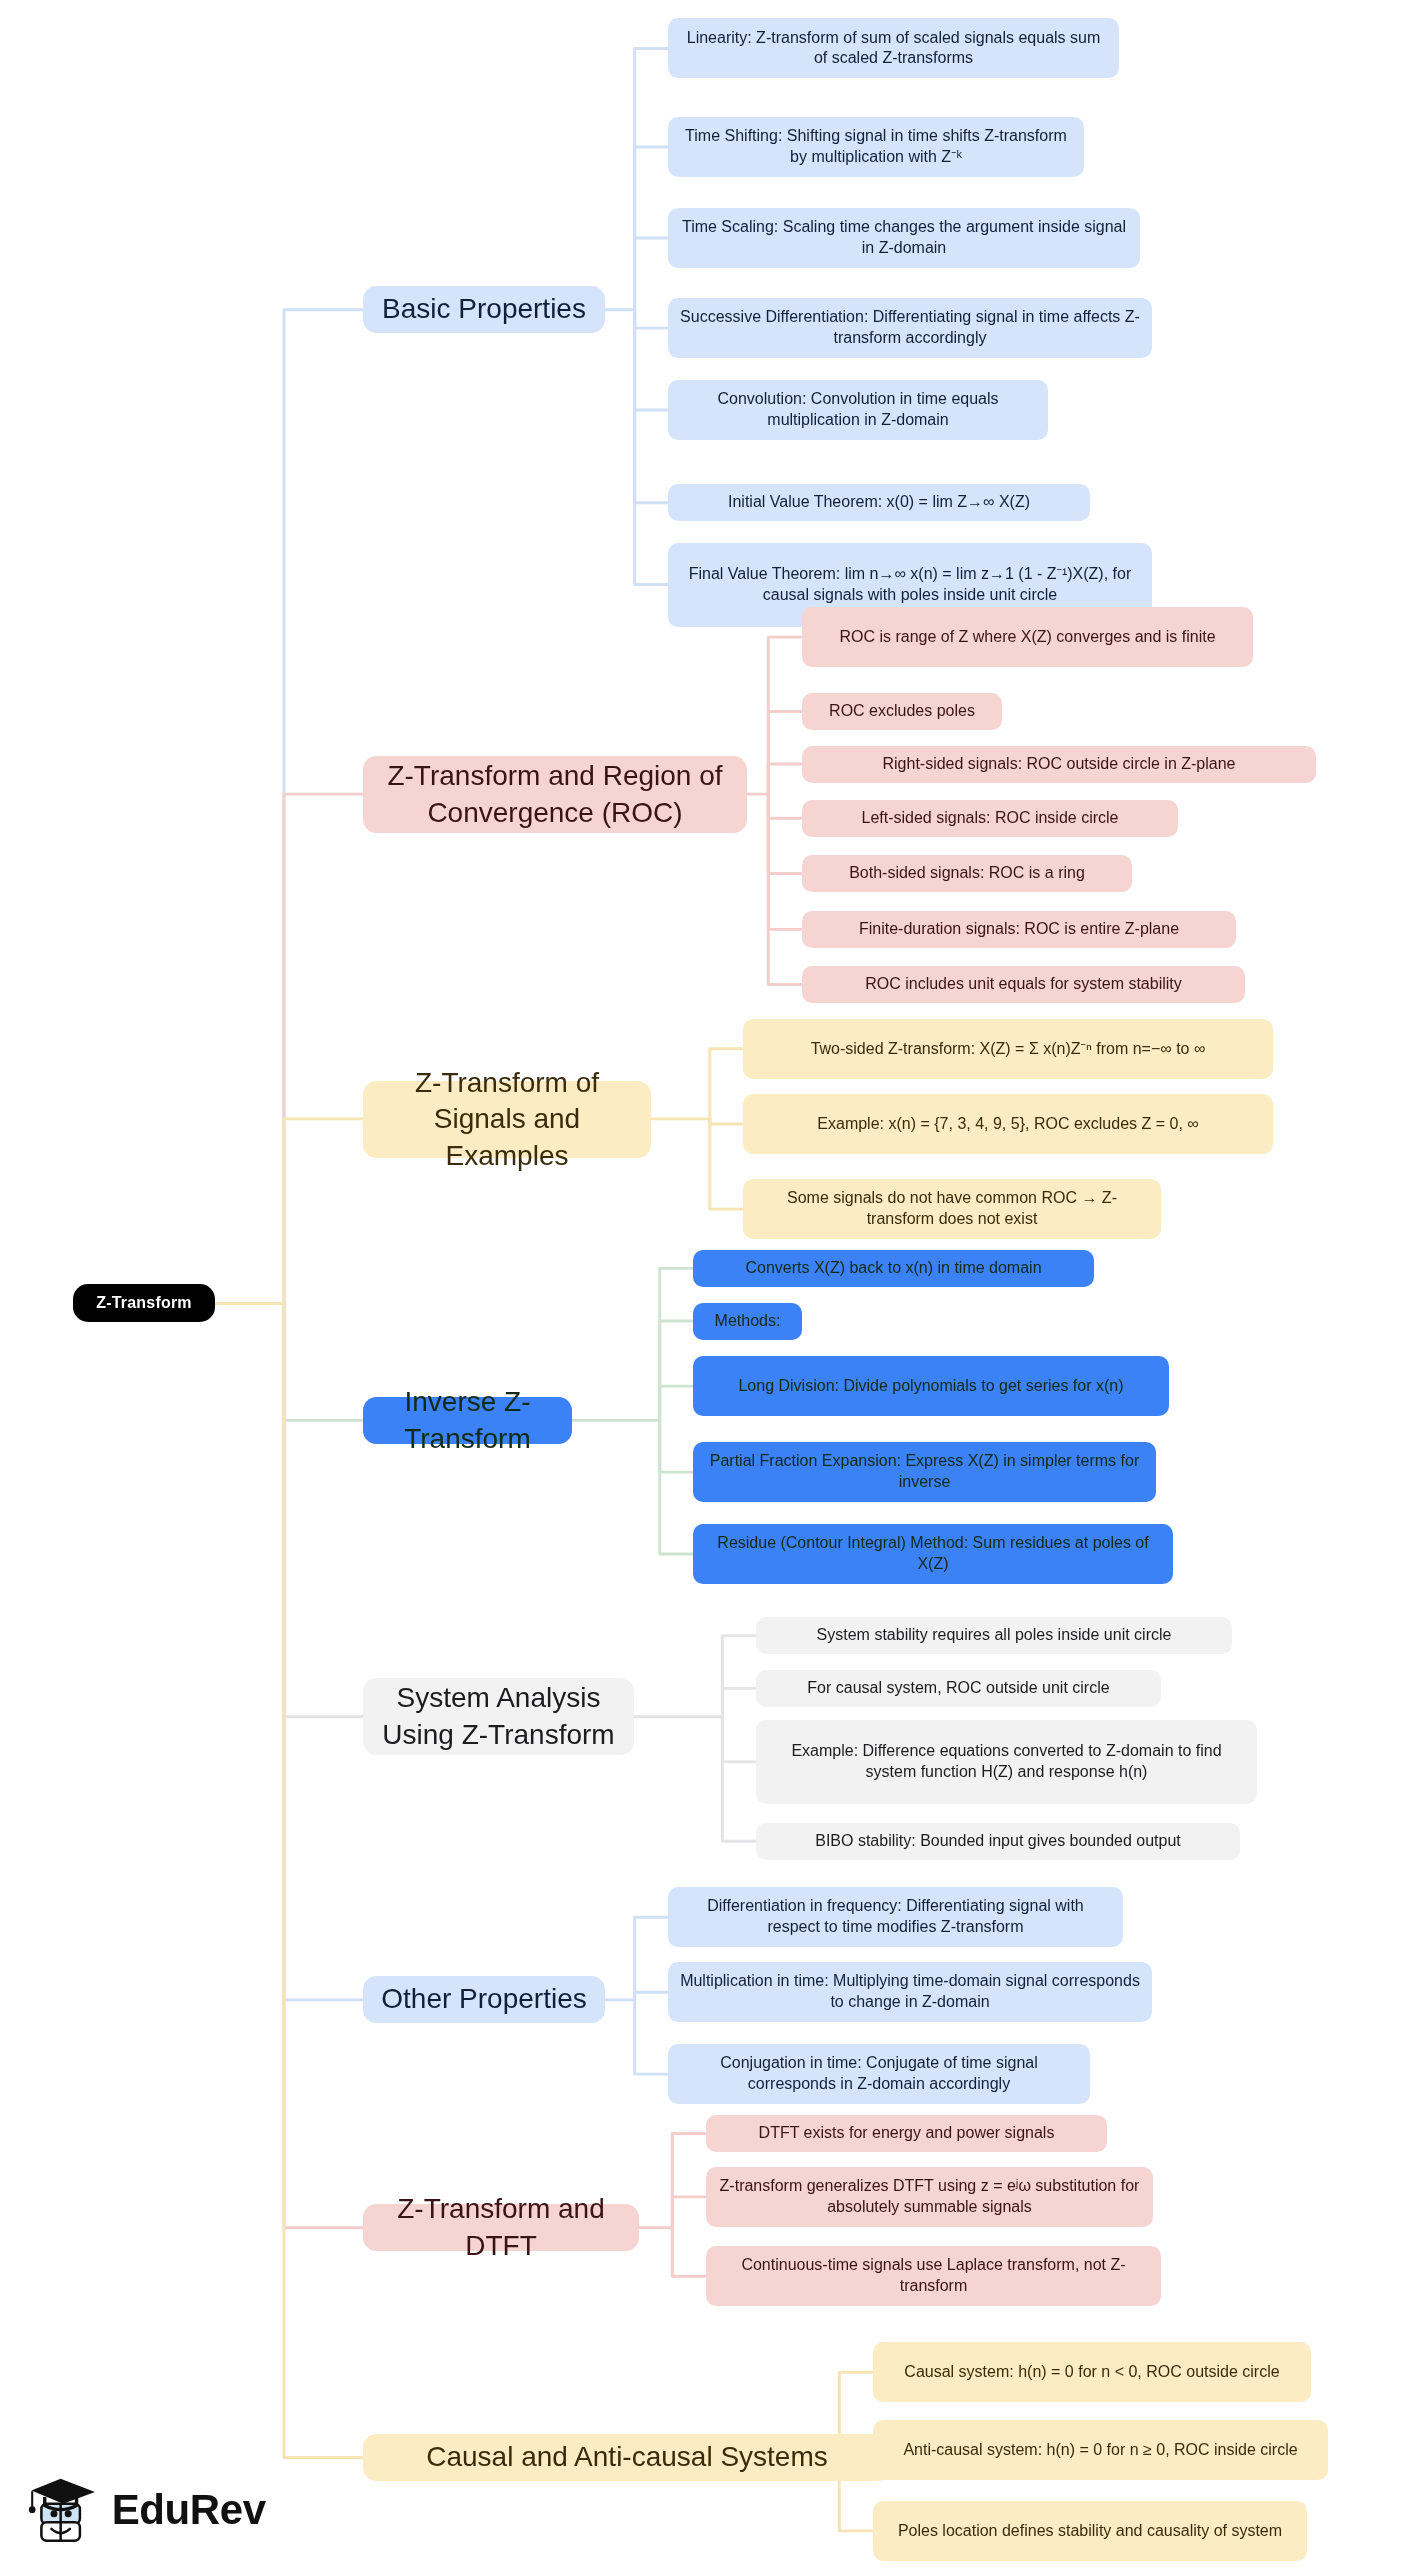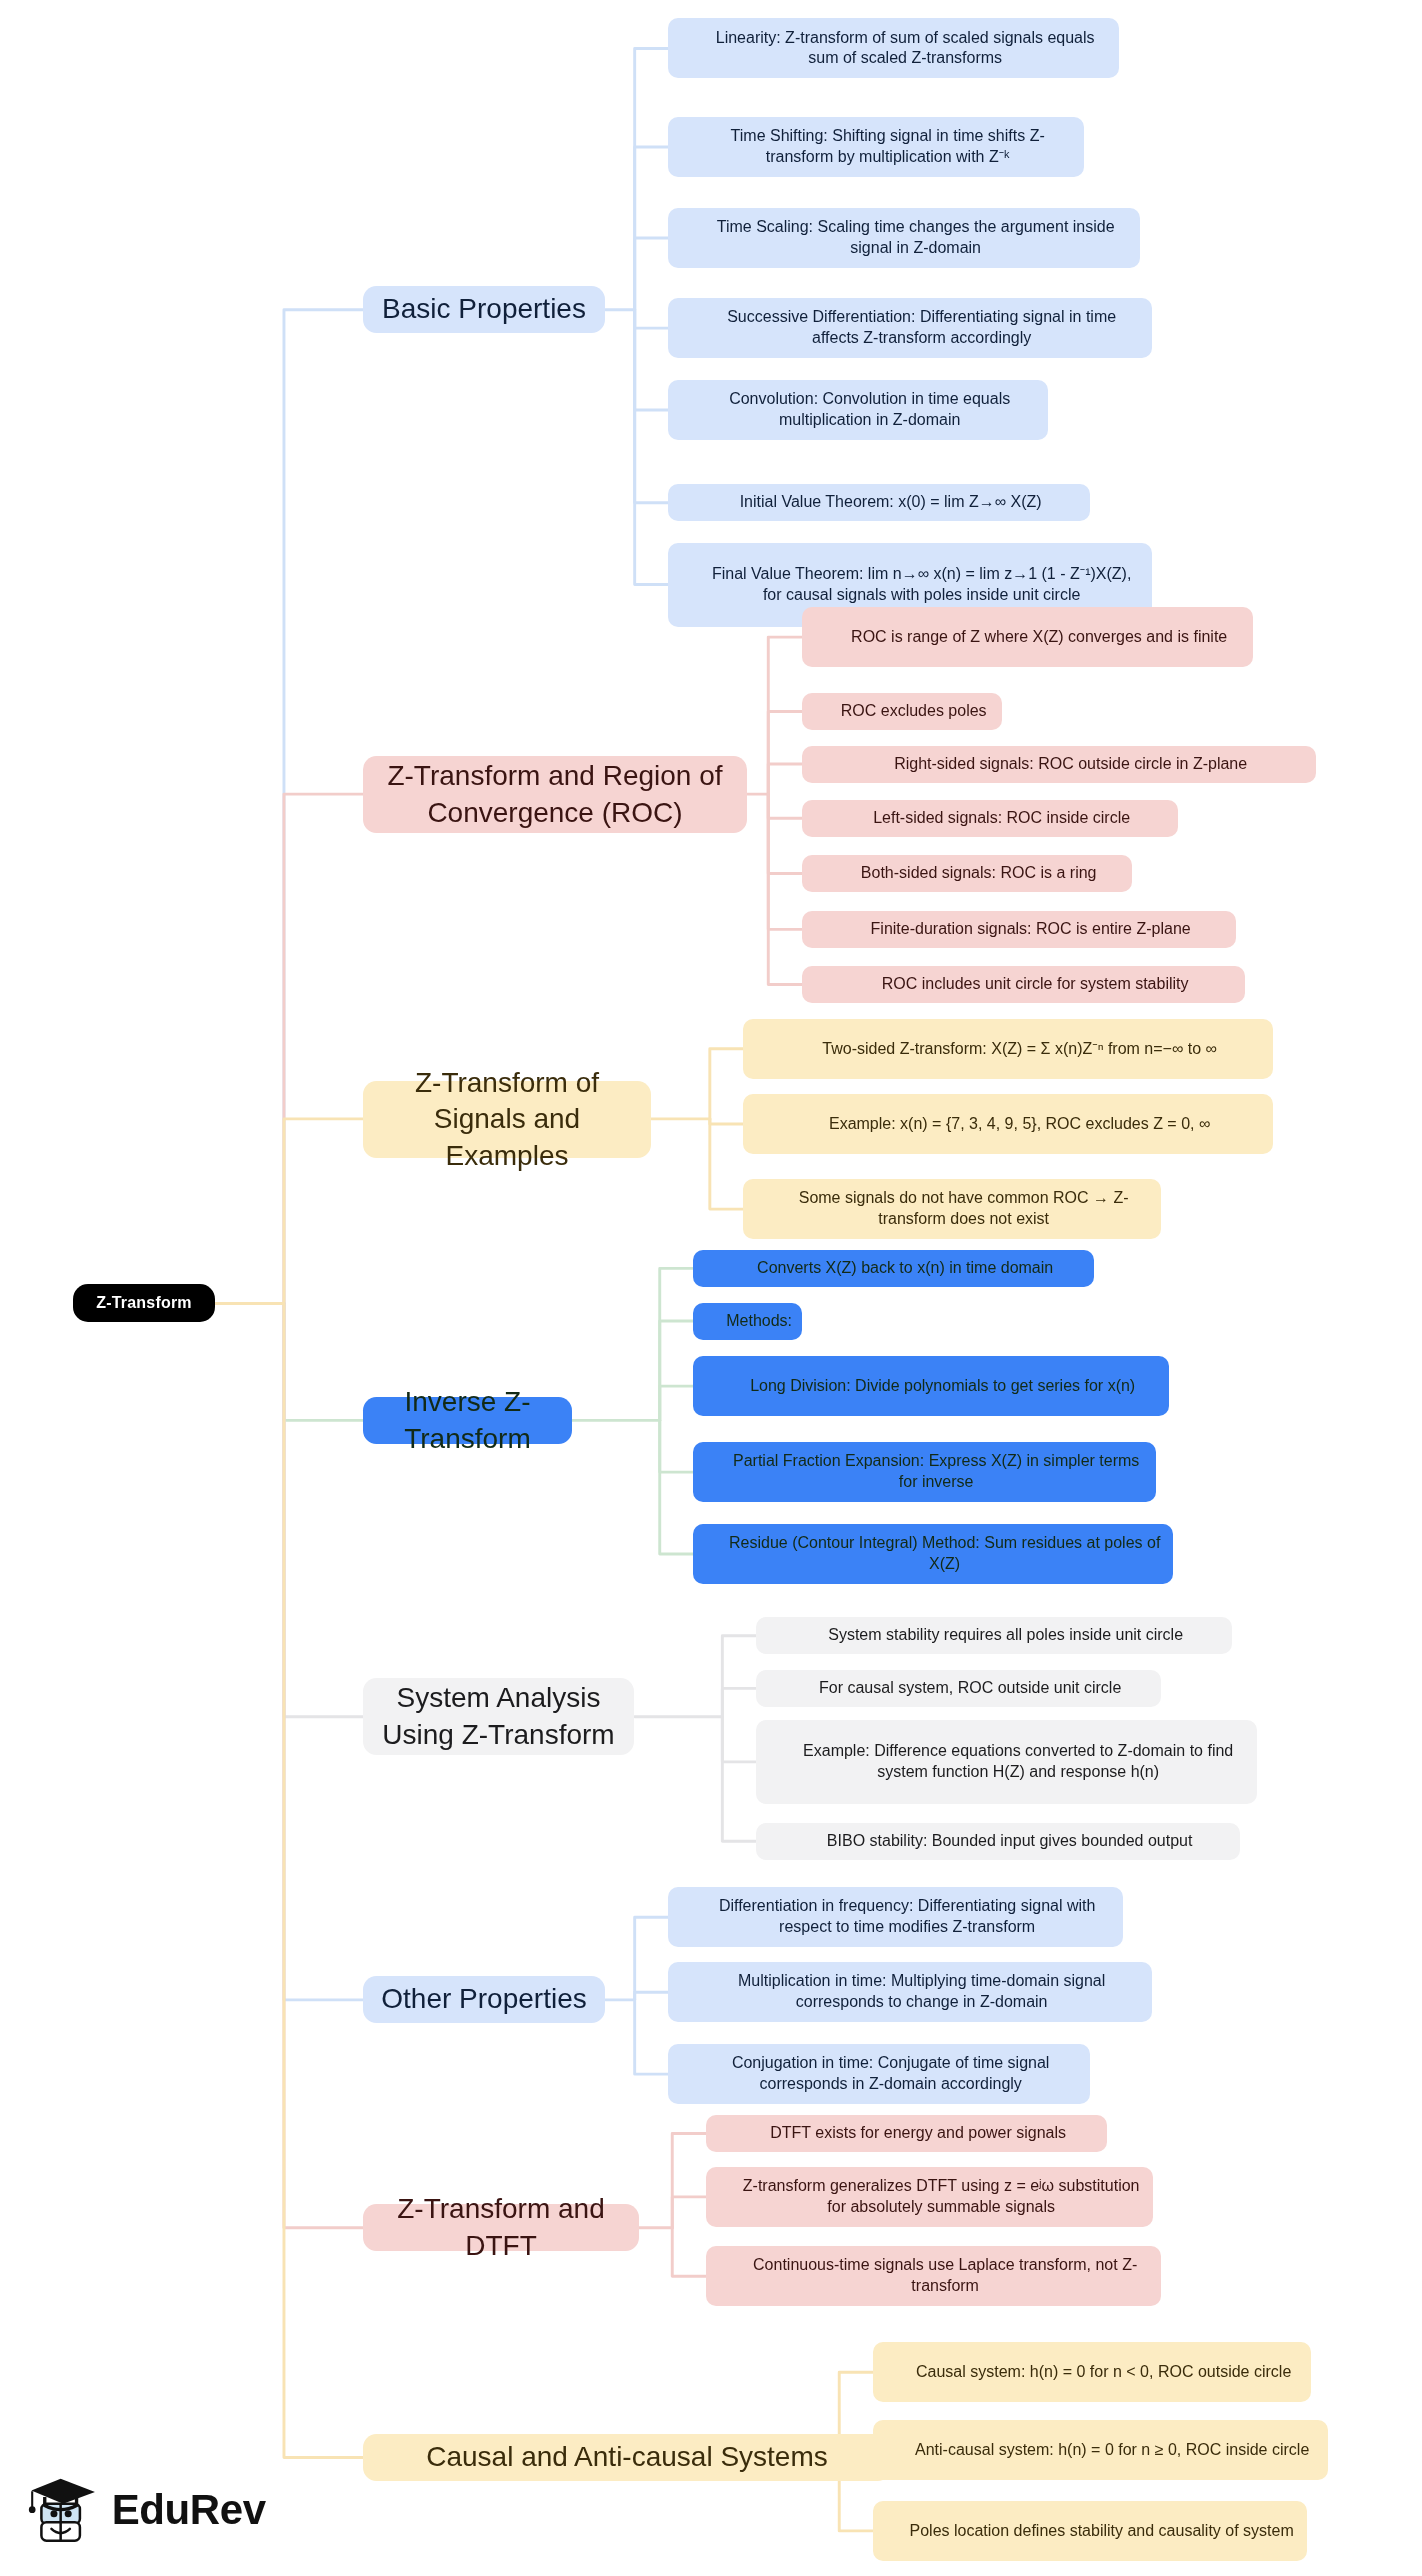--- a/index.html
+++ b/index.html
@@ -50,21 +50,20 @@
 
   
   .branch {
     font-size: 28px;
     color: #1a1a1a;
     border-radius: 13.4px;
   }
   .leaf {
     font-size: 16px;
     border-radius: 10px;
-    padding-left: 35px;
   }
 
   .c-blue   { background: #d6e4fb; color: #10203a; }
   .c-red    { background: #f6d4d2; color: #3a1412; }
   .c-yellow { background: #fcecc3; color: #3a2c0b; }
   .c-green  { background: #3b82f6; color: #122a16; }
   .c-gray   { background: #f2f2f3; color: #1c1c1e; }
 
   
   #logo {
@@ -146,21 +145,21 @@
       <div class="node leaf c-blue" style="left: 668px; top: 380px; width: 380px; height: 60px;">Convolution: Convolution in time equals multiplication in Z-domain</div>
       <div class="node leaf c-blue" style="left: 668px; top: 484px; width: 422px; height: 37px;">Initial Value Theorem: x(0) = lim Z→∞ X(Z)</div>
       <div class="node leaf c-blue" style="left: 668px; top: 543px; width: 484px; height: 84px;">Final Value Theorem: lim n→∞ x(n) = lim z→1 (1 - Z⁻¹)X(Z), for causal signals with poles inside unit circle</div>
       <div class="node branch c-red" style="left: 363px; top: 756px; width: 384px; height: 77px;">Z-Transform and Region of Convergence (ROC)</div>
       <div class="node leaf c-red" style="left: 802px; top: 607px; width: 451px; height: 60px;">ROC is range of Z where X(Z) converges and is finite</div>
       <div class="node leaf c-red" style="left: 802px; top: 693px; width: 200px; height: 37px;">ROC excludes poles</div>
       <div class="node leaf c-red" style="left: 802px; top: 746px; width: 514px; height: 37px;">Right-sided signals: ROC outside circle in Z-plane</div>
       <div class="node leaf c-red" style="left: 802px; top: 800px; width: 376px; height: 37px;">Left-sided signals: ROC inside circle</div>
       <div class="node leaf c-red" style="left: 802px; top: 855px; width: 330px; height: 37px;">Both-sided signals: ROC is a ring</div>
       <div class="node leaf c-red" style="left: 802px; top: 911px; width: 434px; height: 37px;">Finite-duration signals: ROC is entire Z-plane</div>
-      <div class="node leaf c-red" style="left: 802px; top: 966px; width: 443px; height: 37px;">ROC includes unit circle for system stability</div>
+      <div class="node leaf c-red" style="left: 802px; top: 966px; width: 443px; height: 37px;">ROC includes unit equals for system stability</div>
       <div class="node branch c-yellow" style="left: 363px; top: 1081px; width: 288px; height: 77px;">Z-Transform of Signals and Examples</div>
       <div class="node leaf c-yellow" style="left: 743px; top: 1019px; width: 530px; height: 60px;">Two-sided Z-transform: X(Z) = Σ x(n)Z⁻ⁿ from n=−∞ to ∞</div>
       <div class="node leaf c-yellow" style="left: 743px; top: 1094px; width: 530px; height: 60px;">Example: x(n) = {7, 3, 4, 9, 5}, ROC excludes Z = 0, ∞</div>
       <div class="node leaf c-yellow" style="left: 743px; top: 1179px; width: 418px; height: 60px;">Some signals do not have common ROC → Z-transform does not exist</div>
       <div class="node branch c-green" style="left: 363px; top: 1397px; width: 209px; height: 47px;">Inverse Z-Transform</div>
       <div class="node leaf c-green" style="left: 693px; top: 1250px; width: 401px; height: 37px;">Converts X(Z) back to x(n) in time domain</div>
       <div class="node leaf c-green" style="left: 693px; top: 1303px; width: 109px; height: 37px;">Methods:</div>
       <div class="node leaf c-green" style="left: 693px; top: 1356px; width: 476px; height: 60px;">Long Division: Divide polynomials to get series for x(n)</div>
       <div class="node leaf c-green" style="left: 693px; top: 1442px; width: 463px; height: 60px;">Partial Fraction Expansion: Express X(Z) in simpler terms for inverse</div>
       <div class="node leaf c-green" style="left: 693px; top: 1524px; width: 480px; height: 60px;">Residue (Contour Integral) Method: Sum residues at poles of X(Z)</div>

